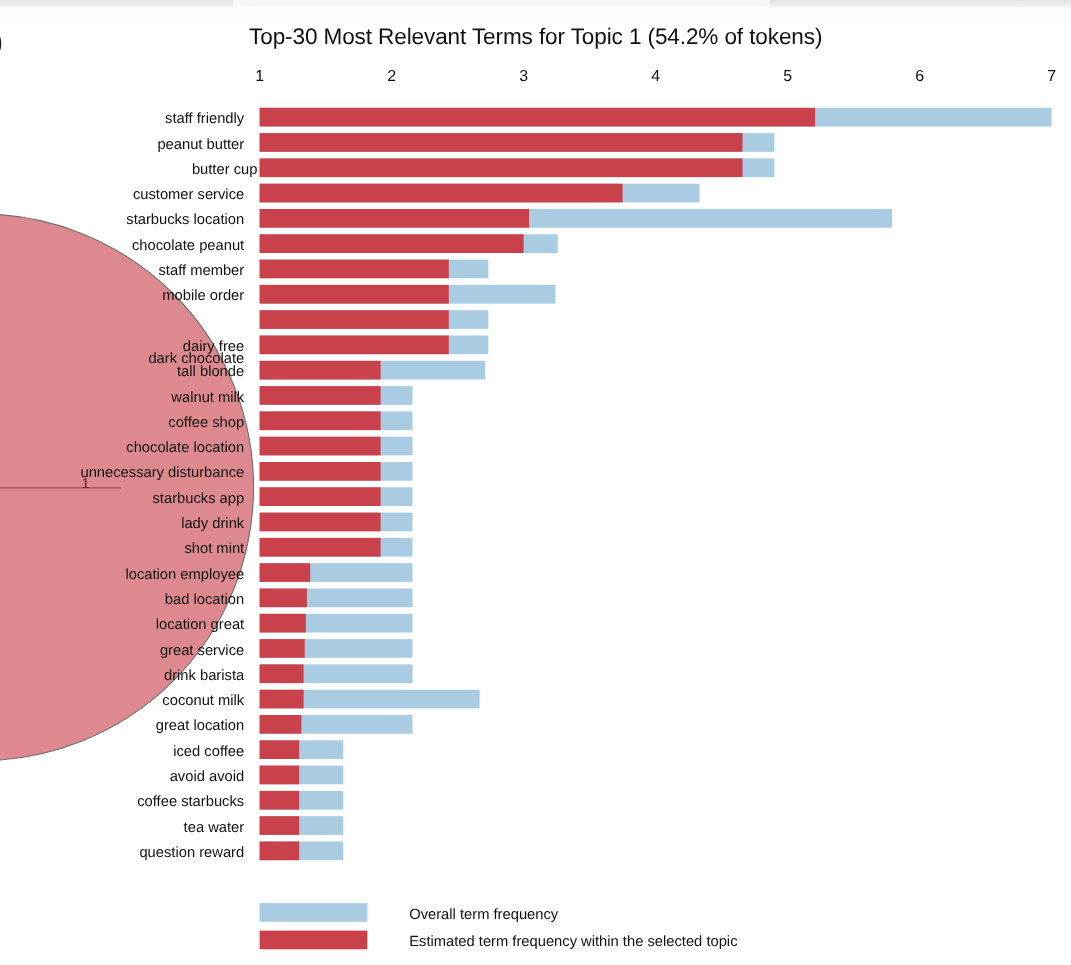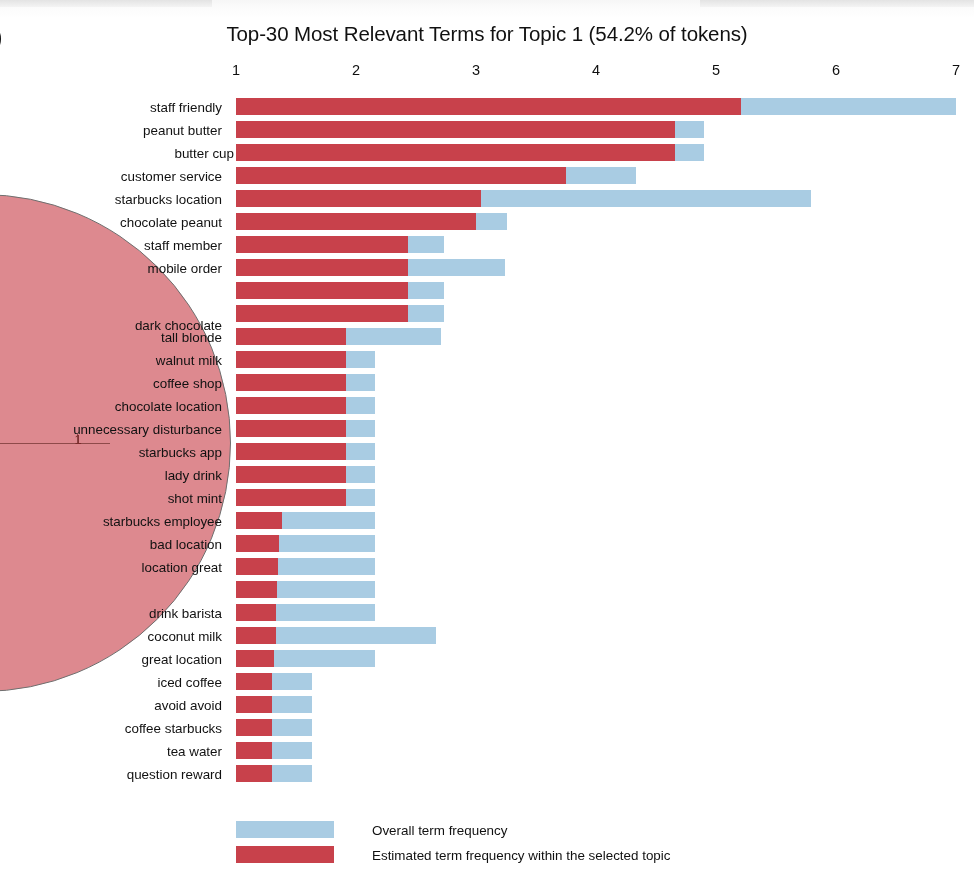--- a/index.html
+++ b/index.html
@@ -180,20 +180,21 @@
       <div class="bar-red" style="left: 236px; top: 236px; height: 17px; width: 171.6px; background: rgb(200, 65, 75);"></div>
       <div class="row-label" style="top: 237px; left: 0px; width: 230px;">staff member</div>
       <div class="bar-blue" style="left: 236px; top: 259px; height: 17px; width: 268.8px; background: rgb(169, 204, 227);"></div>
       <div class="bar-red" style="left: 236px; top: 259px; height: 17px; width: 171.6px; background: rgb(200, 65, 75);"></div>
       <div class="row-label" style="top: 260px; left: 0px; width: 230px; padding-left: 36px;">mobile order</div>
       <div class="bar-blue" style="left: 236px; top: 282px; height: 17px; width: 207.6px; background: rgb(169, 204, 227);"></div>
       <div class="bar-red" style="left: 236px; top: 282px; height: 17px; width: 171.6px; background: rgb(200, 65, 75);"></div>
       <div class="row-label" style="top: 283px; left: 0px; width: 230px; margin-top: 34px;">dark chocolate</div>
       <div class="bar-blue" style="left: 236px; top: 305px; height: 17px; width: 207.6px; background: rgb(169, 204, 227);"></div>
       <div class="bar-red" style="left: 236px; top: 305px; height: 17px; width: 171.6px; background: rgb(200, 65, 75);"></div>
+      <div class="row-label" style="top: 306px; left: 0px; width: 230px;">dairy free</div>
       <div class="bar-blue" style="left: 236px; top: 328px; height: 17px; width: 205.2px; background: rgb(169, 204, 227);"></div>
       <div class="bar-red" style="left: 236px; top: 328px; height: 17px; width: 110.4px; background: rgb(200, 65, 75);"></div>
       <div class="row-label" style="top: 329px; left: 0px; width: 230px;">tall blonde</div>
       <div class="bar-blue" style="left: 236px; top: 351px; height: 17px; width: 139.2px; background: rgb(169, 204, 227);"></div>
       <div class="bar-red" style="left: 236px; top: 351px; height: 17px; width: 110.4px; background: rgb(200, 65, 75);"></div>
       <div class="row-label" style="top: 352px; left: 0px; width: 230px;">walnut milk</div>
       <div class="bar-blue" style="left: 236px; top: 374px; height: 17px; width: 139.2px; background: rgb(169, 204, 227);"></div>
       <div class="bar-red" style="left: 236px; top: 374px; height: 17px; width: 110.4px; background: rgb(200, 65, 75);"></div>
       <div class="row-label" style="top: 375px; left: 0px; width: 230px;">coffee shop</div>
       <div class="bar-blue" style="left: 236px; top: 397px; height: 17px; width: 139.2px; background: rgb(169, 204, 227);"></div>
@@ -206,29 +207,30 @@
       <div class="bar-red" style="left: 236px; top: 443px; height: 17px; width: 110.4px; background: rgb(200, 65, 75);"></div>
       <div class="row-label" style="top: 444px; left: 0px; width: 230px;">starbucks app</div>
       <div class="bar-blue" style="left: 236px; top: 466px; height: 17px; width: 139.2px; background: rgb(169, 204, 227);"></div>
       <div class="bar-red" style="left: 236px; top: 466px; height: 17px; width: 110.4px; background: rgb(200, 65, 75);"></div>
       <div class="row-label" style="top: 467px; left: 0px; width: 230px;">lady drink</div>
       <div class="bar-blue" style="left: 236px; top: 489px; height: 17px; width: 139.2px; background: rgb(169, 204, 227);"></div>
       <div class="bar-red" style="left: 236px; top: 489px; height: 17px; width: 110.4px; background: rgb(200, 65, 75);"></div>
       <div class="row-label" style="top: 490px; left: 0px; width: 230px; padding-left: 36px;">shot mint</div>
       <div class="bar-blue" style="left: 236px; top: 512px; height: 17px; width: 139.2px; background: rgb(169, 204, 227);"></div>
       <div class="bar-red" style="left: 236px; top: 512px; height: 17px; width: 45.6px; background: rgb(200, 65, 75);"></div>
-      <div class="row-label" style="top: 513px; left: 0px; width: 230px;">starbucks employee</div>
+      <div class="row-label" style="top: 513px; left: 0px; width: 230px;">location employee</div>
       <div class="bar-blue" style="left: 236px; top: 535px; height: 17px; width: 139.2px; background: rgb(169, 204, 227);"></div>
       <div class="bar-red" style="left: 236px; top: 535px; height: 17px; width: 43.2px; background: rgb(200, 65, 75);"></div>
       <div class="row-label" style="top: 536px; left: 0px; width: 230px;">bad location</div>
       <div class="bar-blue" style="left: 236px; top: 558px; height: 17px; width: 139.2px; background: rgb(169, 204, 227);"></div>
       <div class="bar-red" style="left: 236px; top: 558px; height: 17px; width: 42px; background: rgb(200, 65, 75);"></div>
       <div class="row-label" style="top: 559px; left: 0px; width: 230px;">location great</div>
       <div class="bar-blue" style="left: 236px; top: 581px; height: 17px; width: 139.2px; background: rgb(169, 204, 227);"></div>
       <div class="bar-red" style="left: 236px; top: 581px; height: 17px; width: 40.8px; background: rgb(200, 65, 75);"></div>
+      <div class="row-label" style="top: 582px; left: 0px; width: 230px;">great service</div>
       <div class="bar-blue" style="left: 236px; top: 604px; height: 17px; width: 139.2px; background: rgb(169, 204, 227);"></div>
       <div class="bar-red" style="left: 236px; top: 604px; height: 17px; width: 39.6px; background: rgb(200, 65, 75);"></div>
       <div class="row-label" style="top: 605px; left: 0px; width: 230px;">drink barista</div>
       <div class="bar-blue" style="left: 236px; top: 627px; height: 17px; width: 200.4px; background: rgb(169, 204, 227);"></div>
       <div class="bar-red" style="left: 236px; top: 627px; height: 17px; width: 39.6px; background: rgb(200, 65, 75);"></div>
       <div class="row-label" style="top: 628px; left: 0px; width: 230px;">coconut milk</div>
       <div class="bar-blue" style="left: 236px; top: 650px; height: 17px; width: 139.2px; background: rgb(169, 204, 227);"></div>
       <div class="bar-red" style="left: 236px; top: 650px; height: 17px; width: 38.4px; background: rgb(200, 65, 75);"></div>
       <div class="row-label" style="top: 651px; left: 0px; width: 230px;">great location</div>
       <div class="bar-blue" style="left: 236px; top: 673px; height: 17px; width: 75.6px; background: rgb(169, 204, 227);"></div>

